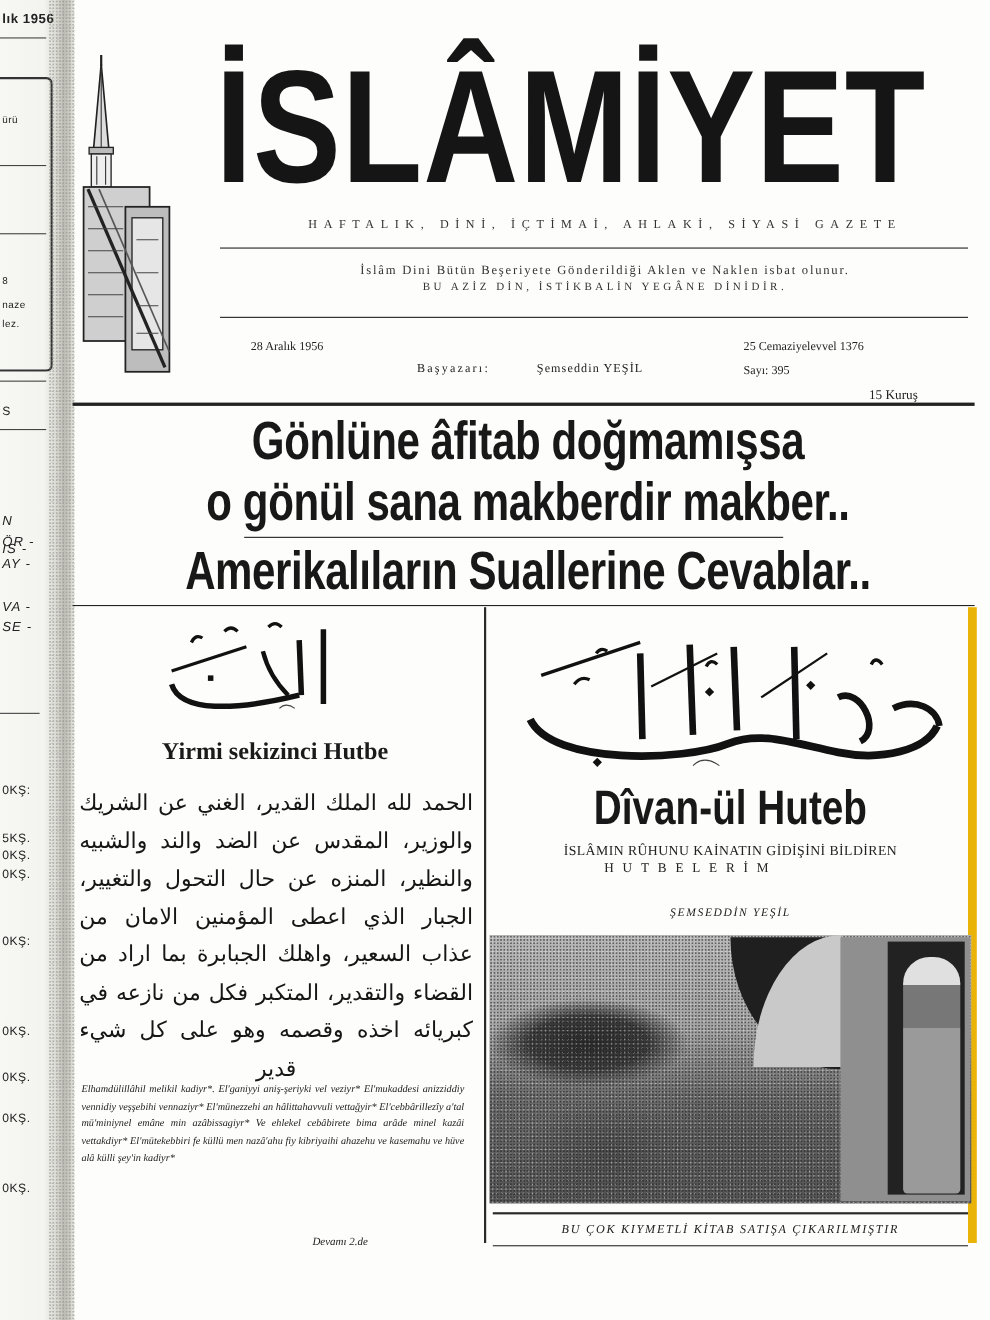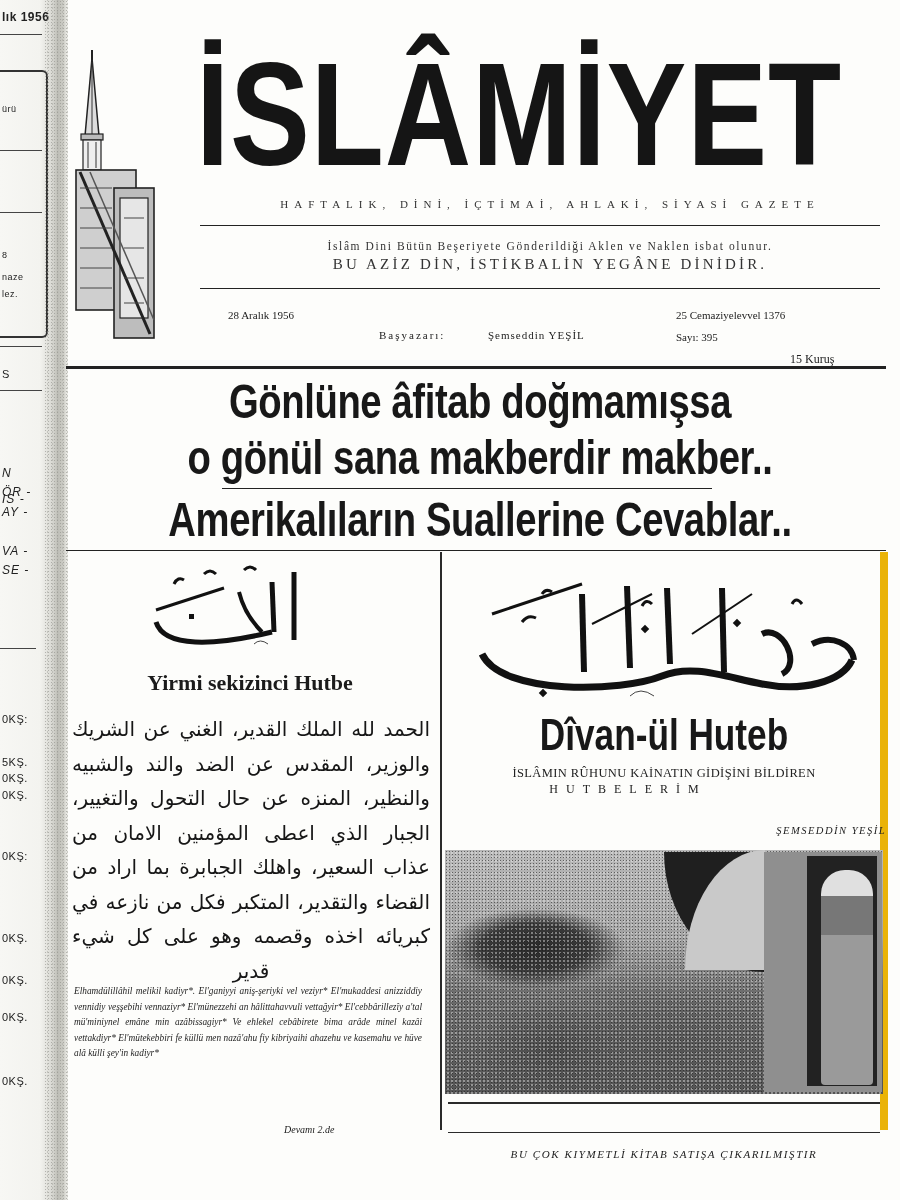--- a/index.html
+++ b/index.html
@@ -49,21 +49,21 @@
       position: absolute; left: 200px; top: 198px; width: 700px; text-align: center;
       font-family: "Liberation Serif", serif; font-size: 11px; letter-spacing: 6px; color: #333;
     }
     .rule { position: absolute; background: #222; }
     .motto1 {
       position: absolute; left: 200px; top: 240px; width: 700px; text-align: center;
       font-size: 11.5px; letter-spacing: 1.6px; color: #333;
     }
     .motto2 {
       position: absolute; left: 200px; top: 256px; width: 700px; text-align: center;
-      font-size: 15px; letter-spacing: 3.2px; color: #333;
+      font-size: 10px; letter-spacing: 3.2px; color: #333;
     }
     .meta { position: absolute; font-size: 11px; color: #222; white-space: nowrap; }
     .meta.spaced { letter-spacing: 2px; }
 
     
     .headline {
       position: absolute; left: 60px; width: 840px; text-align: center;
       font-family: "Liberation Sans", sans-serif; font-weight: bold; color: #181818;
       transform: scaleX(.78); transform-origin: center center; white-space: nowrap;
       letter-spacing: -.5px;
@@ -103,21 +103,21 @@
     }
     .divan-sub1 {
       position: absolute; left: 0; top: 214px; width: 444px; text-align: center;
       font-size: 12.5px; letter-spacing: .4px; color: #222;
     }
     .divan-sub2 {
       position: absolute; left: 0; top: 230px; width: 372px; text-align: center;
       font-size: 12px; letter-spacing: 8px; color: #222;
     }
     .divan-author {
-      position: absolute; left: 0; top: 273px; width: 444px; text-align: right;
+      position: absolute; left: 0; top: 273px; width: 444px; text-align: center;
       font-style: italic; font-size: 10.5px; letter-spacing: 1.5px; color: #222;
     }
     .photo {
       position: absolute; left: 3px; top: 298px; width: 438px; height: 244px;
       background:
         radial-gradient(ellipse 90px 40px at 90px 98px, #2a2a2a 0%, #3a3a3a 60%, transparent 100%),
         radial-gradient(ellipse 120px 60px at 230px 200px, #555 0%, transparent 100%),
         radial-gradient(ellipse 80px 50px at 110px 200px, #4a4a4a 0%, transparent 100%),
         linear-gradient(180deg, #b8b8b8 0%, #a3a3a3 35%, #6a6a6a 60%, #545454 100%);
       overflow: hidden;
@@ -147,21 +147,21 @@
       position: absolute; left: 362px; top: 6px; width: 70px; height: 230px; background: #222;
     }
     .photo-figure {
       position: absolute; left: 376px; top: 20px; width: 52px; height: 215px;
       background: linear-gradient(180deg, #e0e0e0 0 12%, #777 12% 30%, #9a9a9a 30% 100%);
       border-radius: 24px 24px 4px 4px;
     }
     .caption-rule { position: absolute; left: 6px; width: 432px; height: 2px; background: #2a2a2a; }
     .ad-caption {
       position: absolute; left: 0; top: 560px; width: 444px; text-align: center;
-      font-style: italic; font-size: 11px; letter-spacing: 1.6px; color: #222; margin-top: 36px;
+      font-style: italic; font-size: 11px; letter-spacing: 1.6px; color: #222;
     }
   </style>
 </head>
 <body>
 
 <div class="fold">
   <div class="fold-text bold" style="top:10px;">lık 1956</div>
   <div class="fold-rule" style="top:34px;"></div>
   <div class="fold-box"></div>
   <div class="fold-text sm" style="top:104px;">ürü</div>

